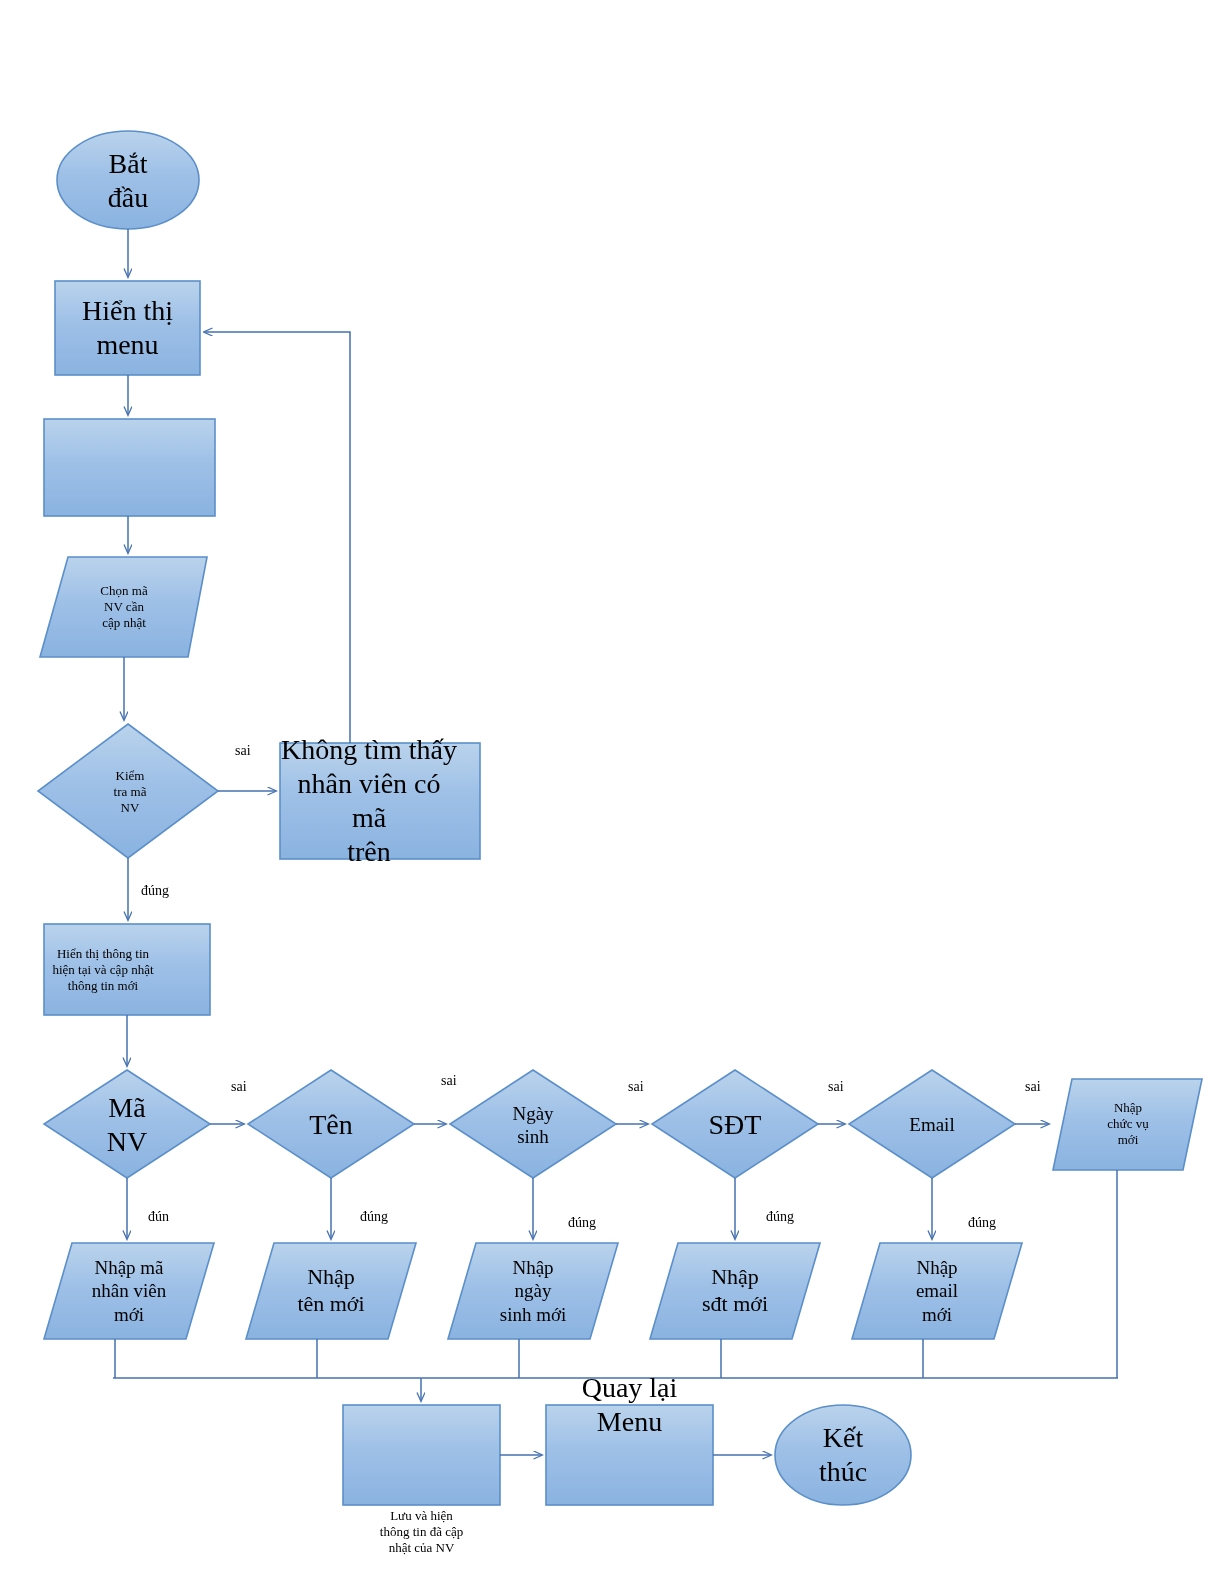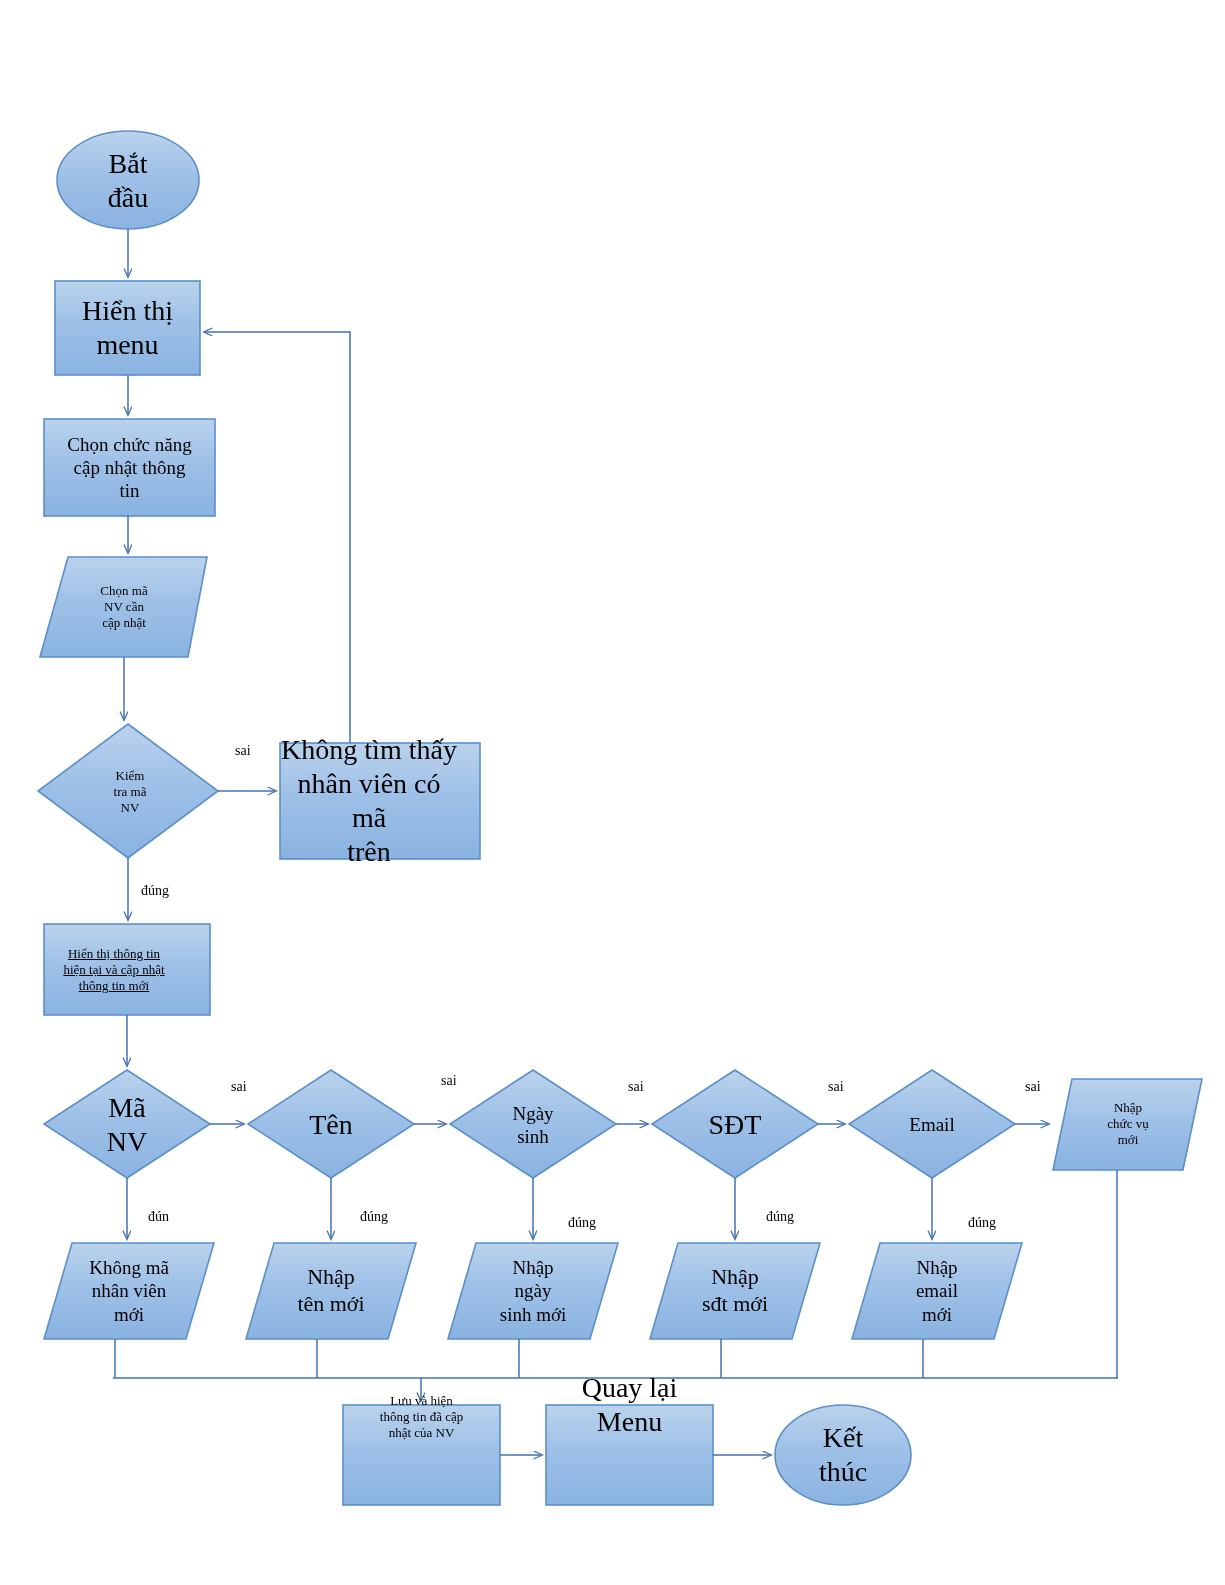--- a/index.html
+++ b/index.html
@@ -143,66 +143,63 @@
       <path d="M113,1378 L1118,1378"></path>
     </g>
   </svg>
 
   <div class="node-label fs-xl" style="left:57px;  top:140px; width:142px; height:82px;">Bắt
 đầu</div>
 
   <div class="node-label fs-xl" style="left:55px;  top:285px; width:145px; height:86px;">Hiển thị
 menu</div>
 
-  <div class="node-label fs-md" style="left:44px;  top:423px; width:171px; height:89px;">Chọn chức năng
-cập nhật thông
-tin</div>
 
   <div class="node-label fs-sm" style="left:53px;  top:562px; width:142px; height:90px;">Chọn mã
 NV cần
 cập nhật</div>
 
   <div class="node-label fs-sm" style="left:71px;  top:750px; width:118px; height:84px;">Kiểm
 tra mã
 NV</div>
 
   <div class="node-label fs-xl" style="left:281px; top:747px; width:176px; height:108px;">Không tìm thấy
 nhân viên có mã
 trên</div>
 
-  <div class="node-label fs-sm" style="left:40px;  top:928px; width:148px; height:84px;text-decoration:underline;">Hiển thị thông tin
+  <div class="node-label fs-sm" style="left:29px;  top:928px; width:148px; height:84px;">Hiển thị thông tin
 hiện tại và cập nhật
 thông tin mới</div>
 
   <div class="node-label fs-xl" style="left:80px;  top:1086px; width:94px;  height:78px;">Mã
 NV</div>
   <div class="node-label fs-xl" style="left:284px; top:1090px; width:94px;  height:70px;">Tên</div>
   <div class="node-label fs-md" style="left:486px; top:1088px; width:94px;  height:74px;">Ngày
 sinh</div>
   <div class="node-label fs-xl" style="left:688px; top:1090px; width:94px;  height:70px;">SĐT</div>
   <div class="node-label fs-md" style="left:885px; top:1090px; width:94px;  height:70px;">Email</div>
   <div class="node-label fs-sm" style="left:1063px;top:1082px; width:130px; height:84px;">Nhập
 chức vụ
 mới</div>
 
-  <div class="node-label fs-md" style="left:58px;  top:1248px; width:142px; height:86px;">Không mã
+  <div class="node-label fs-md" style="left:58px;  top:1248px; width:142px; height:86px;">Nhập mã
 nhân viên
 mới</div>
   <div class="node-label fs-lg" style="left:260px; top:1250px; width:142px; height:82px;">Nhập
 tên mới</div>
   <div class="node-label fs-md" style="left:462px; top:1248px; width:142px; height:86px;">Nhập
 ngày
 sinh mới</div>
   <div class="node-label fs-lg" style="left:664px; top:1250px; width:142px; height:82px;">Nhập
 sđt mới</div>
   <div class="node-label fs-md" style="left:866px; top:1248px; width:142px; height:86px;">Nhập
 email
 mới</div>
 
-  <div class="node-label fs-sm" style="left:343px; top:1371px; width:157px; height:92px;">Lưu và hiện
+  <div class="node-label fs-sm" style="left:343px; top:1486px; width:157px; height:92px;">Lưu và hiện
 thông tin đã cập
 nhật của NV</div>
   <div class="node-label fs-xl" style="left:546px; top:1359px; width:167px; height:92px;">Quay lại
 Menu</div>
   <div class="node-label fs-xl" style="left:777px; top:1414px; width:132px; height:82px;">Kết
 thúc</div>
 
   <div class="edge-label" style="left:235px; top:744px;">sai</div>
   <div class="edge-label" style="left:141px; top:884px;">đúng</div>
 

